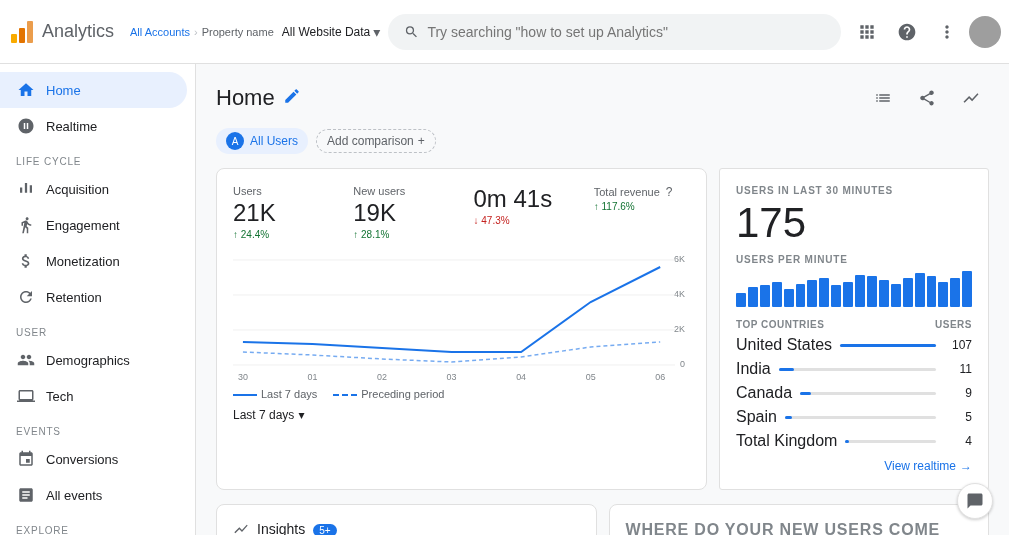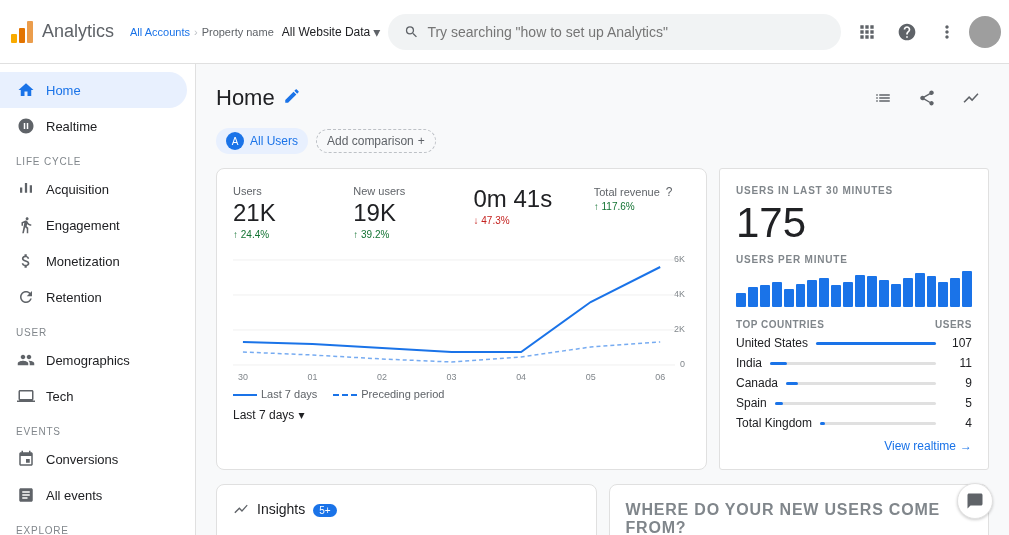--- a/index.html
+++ b/index.html
@@ -68,21 +68,21 @@
     
     .realtime-card { background: #fff; border-radius: 3px; border: 1px solid #e0e0e0; width: 270px; flex-shrink: 0; padding: 16px; }
     .realtime-label { font-size: 10px; font-weight: 600; letter-spacing: 0.8px; color: #80868b; text-transform: uppercase; margin-bottom: 4px; }
     .realtime-number { font-size: 42px; font-weight: 300; color: #202124; line-height: 1.1; }
     .realtime-sub { font-size: 10px; font-weight: 600; letter-spacing: 0.8px; color: #80868b; text-transform: uppercase; margin: 8px 0 6px; }
     .mini-bar-chart { display: flex; align-items: flex-end; gap: 2px; height: 36px; margin-bottom: 12px; }
     .mini-bar { background: #1a73e8; border-radius: 1px; flex: 1; }
     .top-countries { width: 100%; }
     .countries-header { display: flex; justify-content: space-between; font-size: 10px; font-weight: 600; letter-spacing: 0.5px; color: #80868b; text-transform: uppercase; margin-bottom: 6px; }
     .country-row { display: flex; justify-content: space-between; align-items: center; margin-bottom: 6px; }
-    .country-name { font-size: 12px; color: #202124; }
+    .country-name { font-size: 16px; color: #202124; }
     .country-bar-wrap { flex: 1; margin: 0 8px; height: 3px; background: #e0e0e0; border-radius: 2px; }
     .country-bar { height: 3px; background: #1a73e8; border-radius: 2px; }
     .country-users { font-size: 12px; color: #202124; width: 28px; text-align: right; }
     .view-realtime { text-align: right; margin-top: 8px; }
     .view-realtime a { font-size: 12px; color: #1a73e8; text-decoration: none; display: inline-flex; align-items: center; gap: 4px; }
 
     
     .bottom-row { display: flex; gap: 12px; }
     .insights-card { background: #fff; border-radius: 8px; border: 1px solid #e0e0e0; flex: 1; padding: 16px; min-height: 80px; }
     .insights-header { display: flex; align-items: flex-end; gap: 8px; font-size: 14px; color: #202124; margin-bottom: 8px; }
@@ -293,21 +293,21 @@
       <div class="metrics-card">
         <div class="metrics-row">
           <div class="metric">
             <div class="metric-label">Users</div>
             <div class="metric-value">21K</div>
             <div class="metric-change up">↑ 24.4%</div>
           </div>
           <div class="metric">
             <div class="metric-label">New users</div>
             <div class="metric-value">19K</div>
-            <div class="metric-change up">↑ 39.2%</div>
+            <div class="metric-change up">↑ 28.1%</div>
           </div>
           <div class="metric">
             <div class="metric-value">0m 41s</div>
             <div class="metric-change down">↓ 47.3%</div>
           </div>
           <div class="metric">
             <div class="metric-label">
               <span>Total revenue</span>
               <span style="cursor:pointer;color:#5f6368;font-size:12px;margin-left:3px;">?</span>
             </div>

